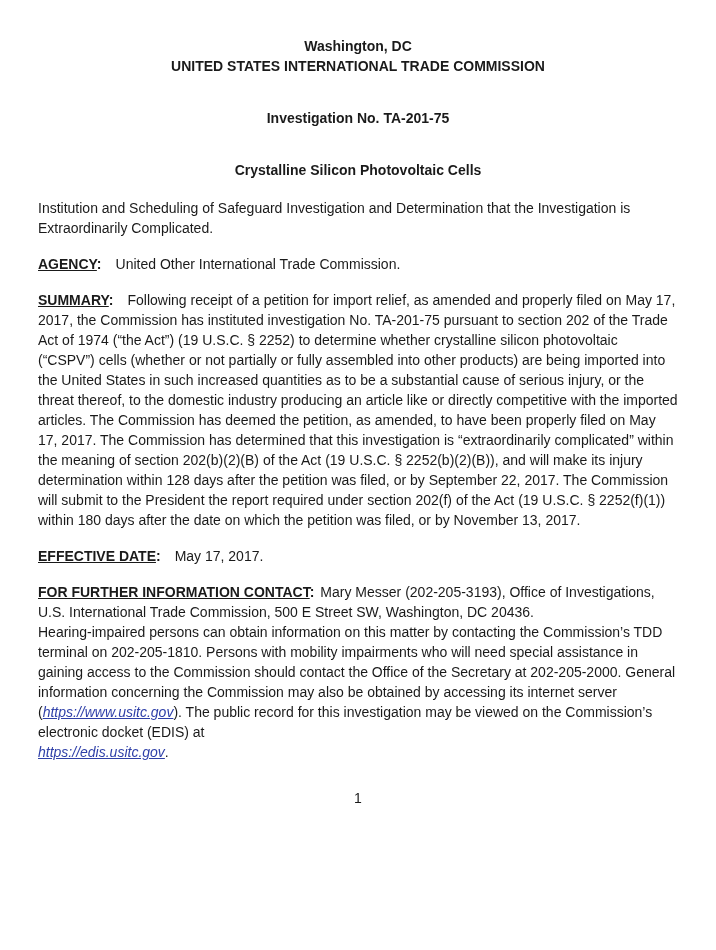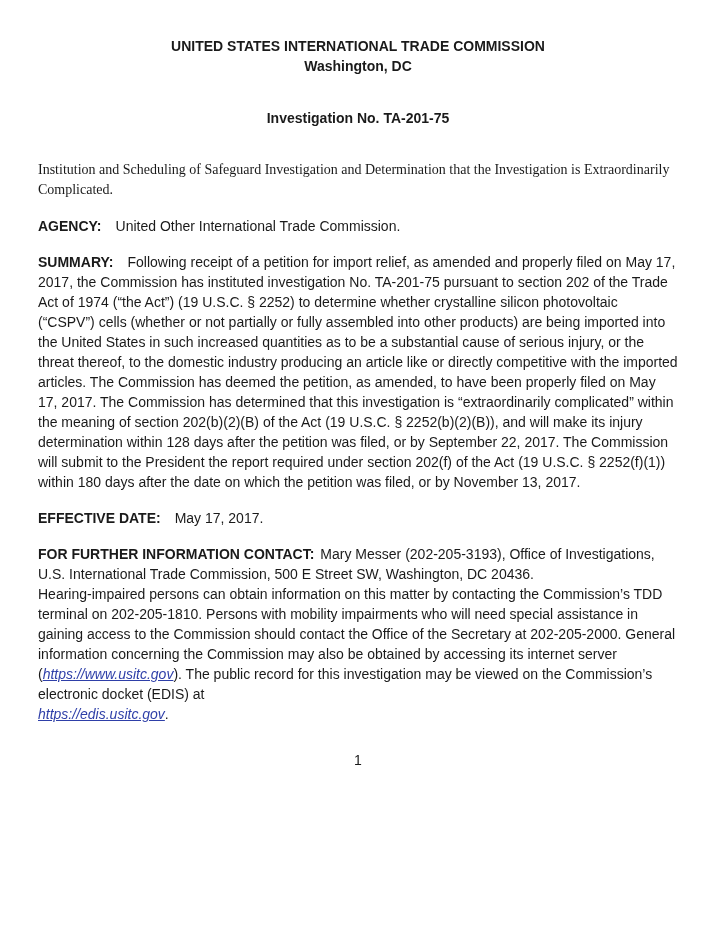--- a/index.html
+++ b/index.html
@@ -20,23 +20,24 @@
     box-sizing: border-box;
     width: 716px;
     min-height: 950px;
     padding: 36px 38px 18px 38px;
     background: #ffffff;
   }
   .center { text-align: center; }
   .bold { font-weight: bold; }
   .hgap { margin-top: 32px; }
   .para { margin: 16px 0 0 0; }
-  .para-first { margin: 18px 0 4px 0; font-family: Liberation Serif, serif; }
+  .para-first { margin: 18px 0 4px 0; }
   .lbl {
     font-weight: bold;
+    text-decoration: underline;
   }
   .colon {
     font-weight: bold;
     margin-right: 14px;
   }
   .colon-tight {
     font-weight: bold;
     margin-right: 6px;
   }
   .prewrap { white-space: pre-wrap; }
@@ -51,24 +52,25 @@
     text-align: center;
     margin-top: 26px;
   }
 </style>
 </head>
 <body>
 
 <div class="page">
 
   <div class="doc-header">
+    <div class="center bold">Washington, DC</div>
     <div class="center bold">UNITED STATES INTERNATIONAL TRADE COMMISSION</div>
-    <div class="center bold">Washington, DC</div>
     <div class="center bold hgap">Investigation No. TA-201-75</div>
     <div class="hgap">
+      <div class="center bold">Crystalline Silicon Photovoltaic Cells</div>
     </div>
   </div>
 
   <p class="para-first">Institution and Scheduling of Safeguard Investigation and Determination that the Investigation is Extraordinarily Complicated.</p>
 
   <p class="para"><span class="lbl">AGENCY</span><span class="colon">:</span><span>United Other International Trade Commission.</span></p>
 
 
   <p class="para"><span class="lbl">SUMMARY</span><span class="colon">:</span><span>Following receipt of a petition for import relief, as amended and properly filed on May 17, 2017, the Commission has instituted investigation No. TA-201-75 pursuant to section 202 of the Trade Act of 1974 (“the Act”) (19 U.S.C. § 2252) to determine whether crystalline silicon photovoltaic (“CSPV”) cells (whether or not partially or fully assembled into other products) are being imported into the United States in such increased quantities as to be a substantial cause of serious injury, or the threat thereof, to the domestic industry producing an article like or directly competitive with the imported articles. The Commission has deemed the petition, as amended, to have been properly filed on May 17, 2017. The Commission has determined that this investigation is “extraordinarily complicated” within the meaning of section 202(b)(2)(B) of the Act (19 U.S.C. § 2252(b)(2)(B)), and will make its injury determination within 128 days after the petition was filed, or by September 22, 2017. The Commission will submit to the President the report required under section 202(f) of the Act (19 U.S.C. § 2252(f)(1)) within 180 days after the date on which the petition was filed, or by November 13, 2017.</span></p>
 

